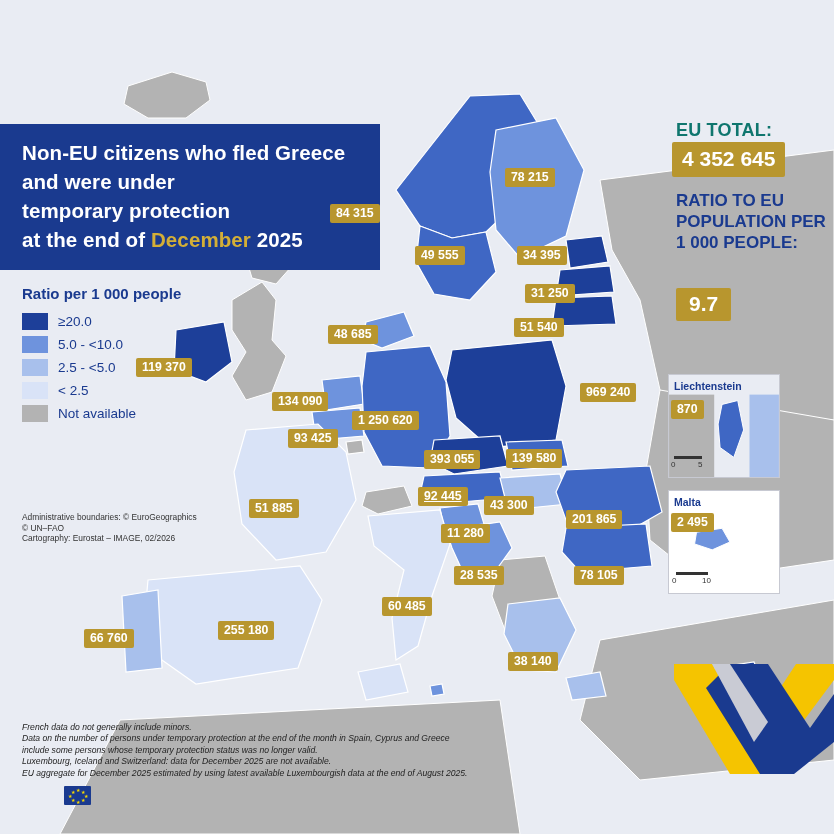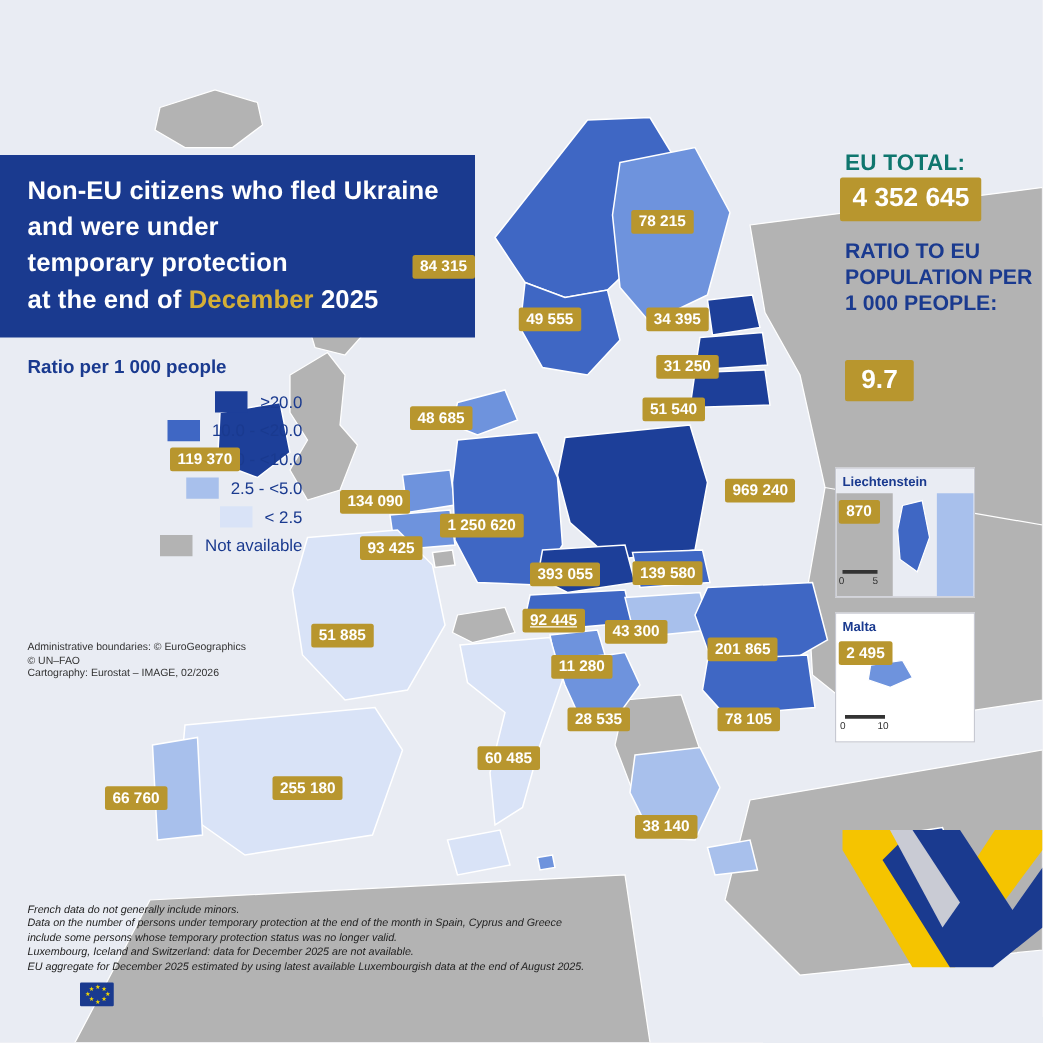--- a/index.html
+++ b/index.html
@@ -30,21 +30,21 @@
   .title-box .month{color:#d4af37;}
   .title-box .year{color:#ffffff;font-weight:bold;}
 
   
   .legend{
     position:absolute;left:22px;top:284px;width:220px;
   }
   .legend-title{
     font-size:15px;font-weight:bold;color:#1a3a8f;line-height:19px;margin-bottom:10px;
   }
-  .legend-row{display:flex;align-items:center;margin-bottom:6px;justify-content:flex-end;}
+  .legend-row{display:flex;align-items:center;margin-bottom:6px;}
   .legend-swatch{width:26px;height:17px;margin-right:10px;display:inline-block;}
   .legend-label{font-size:13.5px;color:#1a3a8f;}
 
   
   .credits{
     position:absolute;left:22px;top:512px;width:300px;
     font-size:8.4px;color:#333;line-height:10.5px;
   }
 
   
@@ -190,36 +190,32 @@
     <path d="M508 604 L560 598 L576 630 L556 672 L522 670 L504 634 Z" fill="#a8c0ec"></path>
     <path d="M566 678 L600 672 L606 696 L572 700 Z" fill="#a8c0ec"></path>
 
     <path d="M714 668 L754 662 L762 682 L722 688 Z" fill="#1d3f99"></path>
 
     <path d="M430 686 L442 684 L444 694 L432 696 Z" fill="#6e93dd"></path>
   </g>
 </svg>
 
 <div class="title-box">
-  <div class="line">Non-EU citizens who fled Ukraine</div>
+  <div class="line">Non-EU citizens who fled Greece</div>
   <div class="line">and were under</div>
   <div class="line">temporary protection</div>
   <div class="line"><span>at the end of </span><span class="month">December</span><span class="year"> 2025</span></div>
 </div>
 
 <div class="legend">
   <div class="legend-title">Ratio per 1 000 people</div>
 
   <div class="legend-row">
     <span class="legend-swatch" style="background:#1d3f99"></span>
     <span class="legend-label">≥20.0</span>
-  </div>
-  <div class="legend-row">
-    <span class="legend-swatch" style="background:#3f67c4"></span>
-    <span class="legend-label">10.0 - &lt;20.0</span>
   </div>
   <div class="legend-row">
     <span class="legend-swatch" style="background:#6e93dd"></span>
     <span class="legend-label">5.0 - &lt;10.0</span>
   </div>
   <div class="legend-row">
     <span class="legend-swatch" style="background:#a8c0ec"></span>
     <span class="legend-label">2.5 - &lt;5.0</span>
   </div>
   <div class="legend-row">

